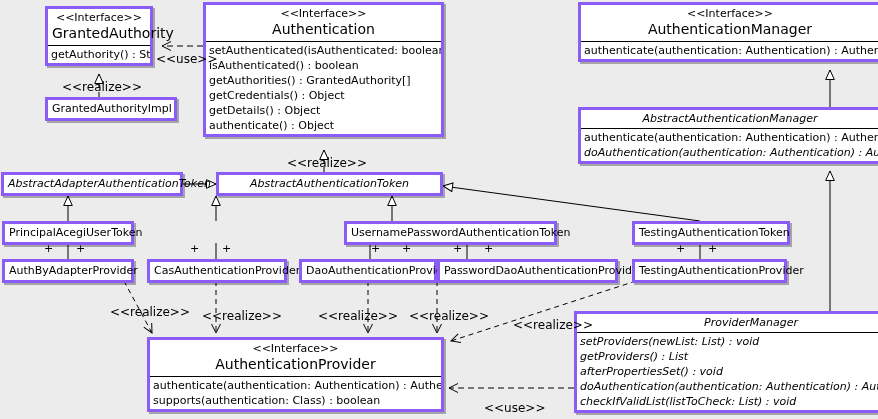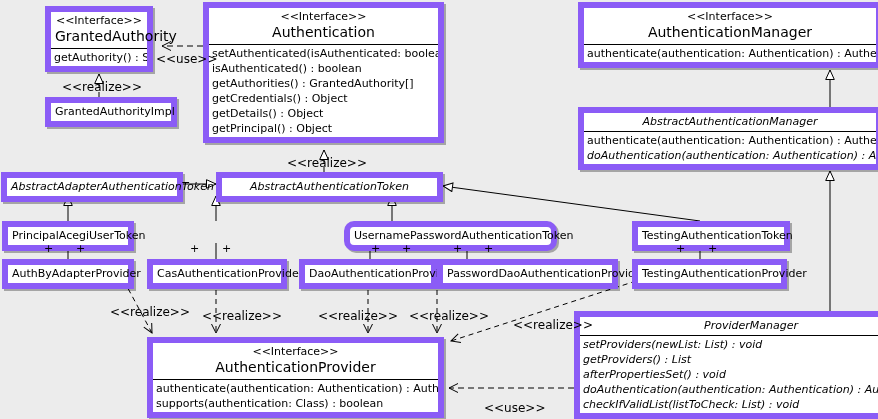--- a/index.html
+++ b/index.html
@@ -17,21 +17,21 @@
   }
   svg.edges {
     position: absolute;
     left: 0; top: 0;
     width: 878px; height: 419px;
     pointer-events: none;
   }
   .umlbox {
     position: absolute;
     background: #ffffff;
-    border: 6px solid #8b5cf6;
+    border: 3px solid #8b5cf6;
     box-sizing: border-box;
     box-shadow: 2px 2px 0 rgba(0,0,0,0.30);
     z-index: 5;
   }
   .hdr {
     text-align: center;
     padding: 2px 4px 3px 4px;
     line-height: 1.25;
   }
   .hdr .stereo {
@@ -177,21 +177,21 @@
     <div class="hdr">
       <span class="stereo">&lt;&lt;Interface&gt;&gt;</span>
       <span class="cname">Authentication</span>
     </div>
     <div class="compartment">
       <span class="member">setAuthenticated(isAuthenticated: boolean) : void</span>
       <span class="member">isAuthenticated() : boolean</span>
       <span class="member">getAuthorities() : GrantedAuthority[]</span>
       <span class="member">getCredentials() : Object</span>
       <span class="member">getDetails() : Object</span>
-      <span class="member">getPrincipal() : Object</span>
+      <span class="member">authenticate() : Object</span>
     </div>
   </div>
 
   <div class="umlbox" style="left:578px; top:2px; width:304px;">
     <div class="hdr">
       <span class="stereo">&lt;&lt;Interface&gt;&gt;</span>
       <span class="cname">AuthenticationManager</span>
     </div>
     <div class="compartment">
       <span class="member">authenticate(authentication: Authentication) : Authentication</span>
@@ -220,21 +220,21 @@
     </div>
   </div>
 
   <div class="umlbox" style="left:2px; top:221px; width:132px;">
     <div class="simple">
       <span class="cname">PrincipalAcegiUserToken</span>
     </div>
   </div>
 
 
-  <div class="umlbox" style="left:344px; top:221px; width:213px;border-radius:10px;">
+  <div class="umlbox" style="left:344px; top:221px; width:213px;">
     <div class="simple">
       <span class="cname">UsernamePasswordAuthenticationToken</span>
     </div>
   </div>
 
   <div class="umlbox" style="left:632px; top:221px; width:158px;">
     <div class="simple">
       <span class="cname">TestingAuthenticationToken</span>
     </div>
   </div>

